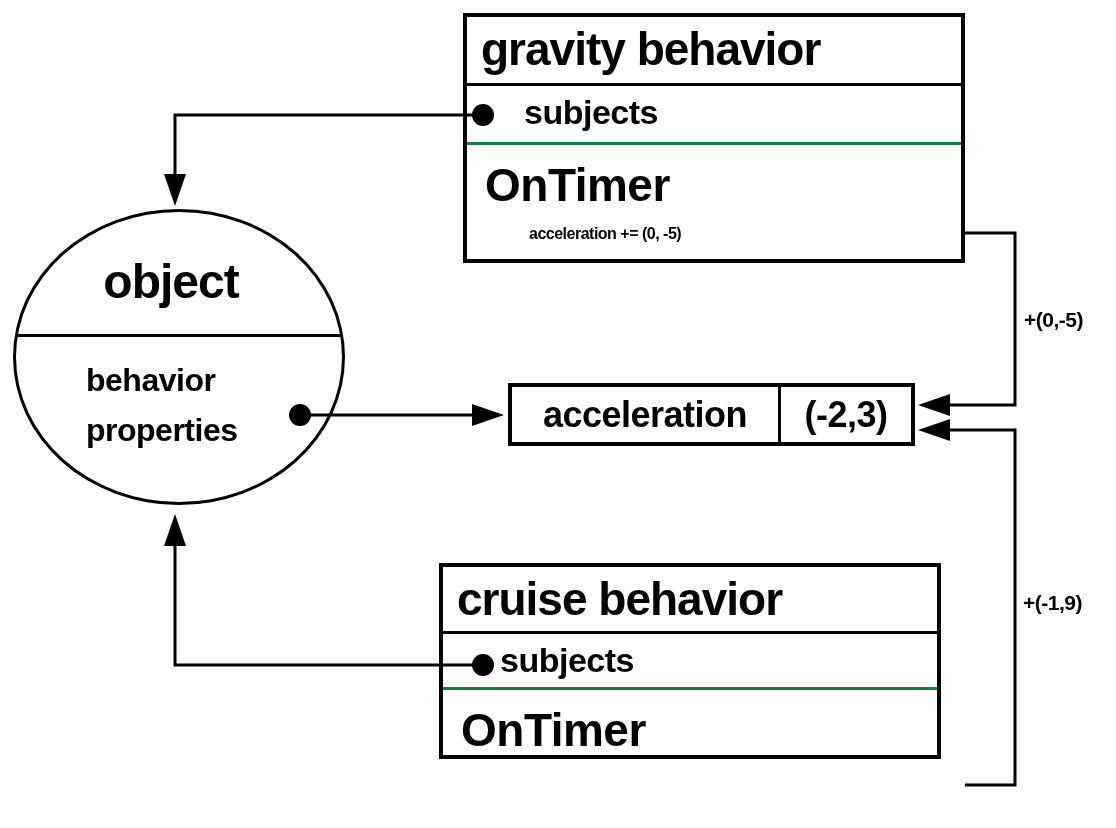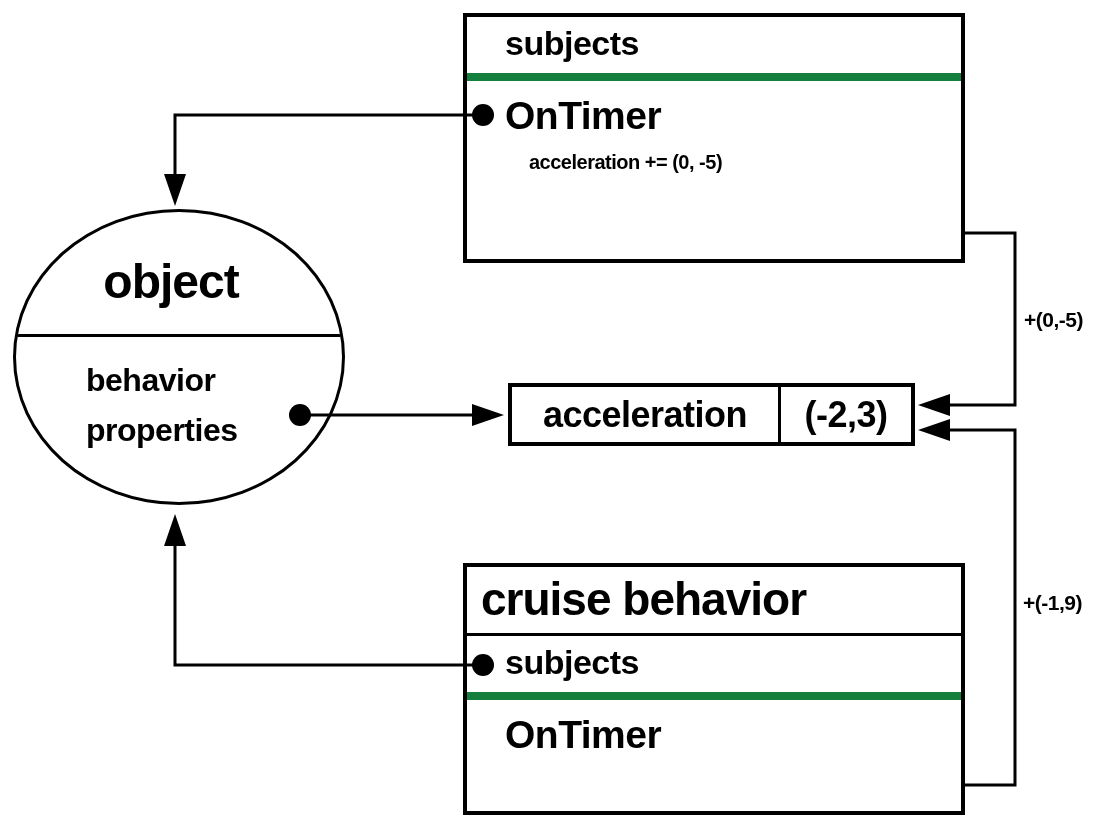--- a/index.html
+++ b/index.html
@@ -62,51 +62,51 @@
   .ubox {
     position: absolute;
     width: 502px;
     border: 4px solid #000;
     box-sizing: border-box;
     background: #fff;
     display: flex;
     flex-direction: column;
   }
   .ubox.gravity { left: 463px; top: 13px;  height: 250px; }
-  .ubox.cruise  { left: 463px; top: 563px; height: 252px; }
+  .ubox.cruise  { left: 439px; top: 563px; height: 196px; }
   .ubox-title {
     height: 66px;
     line-height: 64px;
     border-bottom: 3px solid #000;
     padding-left: 14px;
     font-size: 46px;
     letter-spacing: -1px;
     white-space: nowrap;
   }
   .ubox-subjects {
     height: 56px;
     line-height: 53px;
-    border-bottom: 8px solid #15803d;
-    padding-left: 38px;
+    border-bottom: 3px solid #15803d;
+    padding-left: 57px;
     font-size: 34px;
     letter-spacing: -0.5px;
   }
   .ubox-handler {
     flex: 1;
     padding-top: 13px;
   }
   .handler-name {
-    padding-left: 38px;
-    font-size: 39px;
+    padding-left: 18px;
+    font-size: 46px;
     letter-spacing: -0.5px;
   }
   .handler-stmt {
     padding-left: 62px;
     margin-top: 13px;
-    font-size: 20px;
+    font-size: 16px;
     letter-spacing: -0.5px;
   }
 
   
   .slot {
     position: absolute;
     left: 508px;
     top: 383px;
     width: 407px;
     height: 63px;
@@ -169,20 +169,21 @@
 
 <div class="canvas">
 
   <div class="ellipse">
     <div class="ellipse-title">object</div>
     <div class="ellipse-divider"></div>
     <div class="ellipse-props">behavior properties</div>
   </div>
 
   <div class="ubox gravity">
+    <div class="ubox-title">gravity behavior</div>
     <div class="ubox-subjects">
       <span>subjects</span>
     </div>
     <div class="ubox-handler">
       <div class="handler-name">OnTimer</div>
       <div class="handler-stmt">acceleration += (0, -5)</div>
     </div>
   </div>
 
   <div class="ubox cruise">

